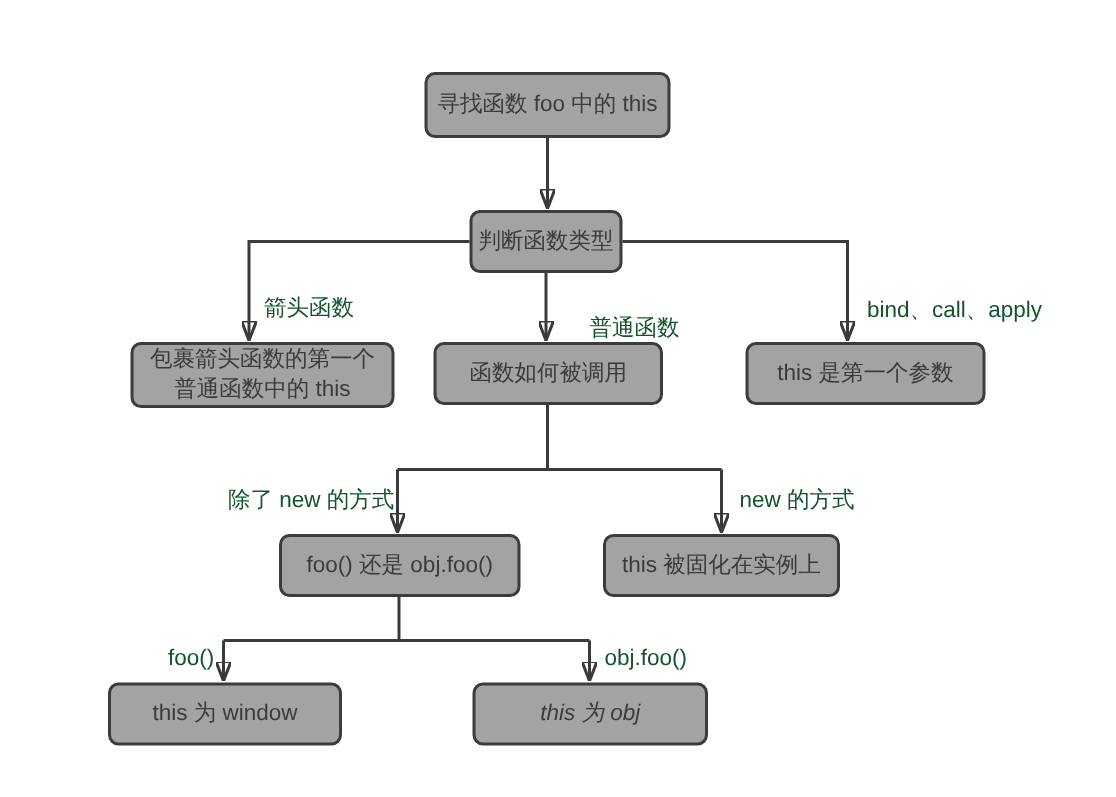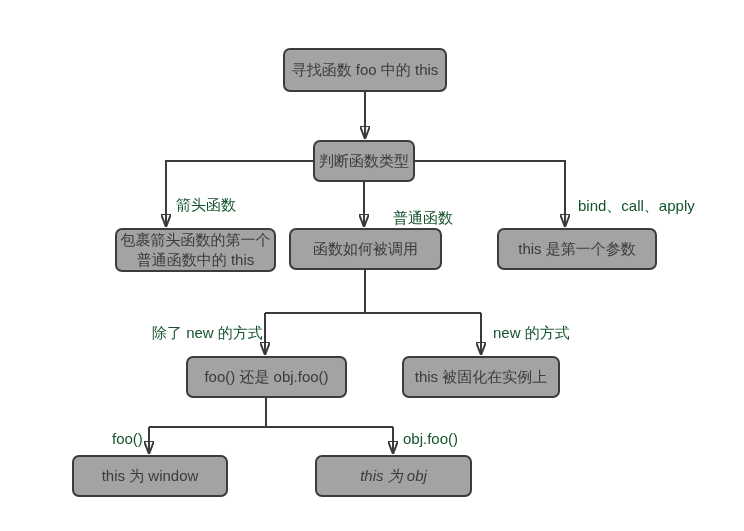--- a/index.html
+++ b/index.html
@@ -45,21 +45,21 @@
   }
   .edge-label {
     position: absolute;
     font-size: 15px;
     color: #14532d;
     white-space: nowrap;
   }
   
   .n-start        { left: 283px; top:  48px; width: 164px; height: 44px; }
   .n-judge        { left: 313px; top: 140px; width: 102px; height: 42px; }
-  .n-arrow-result { left:  87px; top: 228px; width: 161px; height: 44px; margin-left: 28px; }
+  .n-arrow-result { left:  87px; top: 228px; width: 176px; height: 44px; }
   .n-how-called   { left: 289px; top: 228px; width: 153px; height: 42px; }
   .n-bind-result  { left: 485px; top: 228px; width: 160px; height: 42px; margin-left: 12px; }
   .n-call-form    { left: 186px; top: 356px; width: 161px; height: 42px; }
   .n-new-result   { left: 402px; top: 356px; width: 158px; height: 42px; }
   .n-window       { left:  72px; top: 455px; width: 156px; height: 42px; }
   .n-obj          { left: 315px; top: 455px; width: 157px; height: 42px; font-style: italic; }
   
   .l-arrow-fn     { left: 176px; top: 196px; }
   .l-normal-fn    { left: 377px; top: 209px; margin-left: 16px; }
   .l-bind         { left: 578px; top: 197px; }

